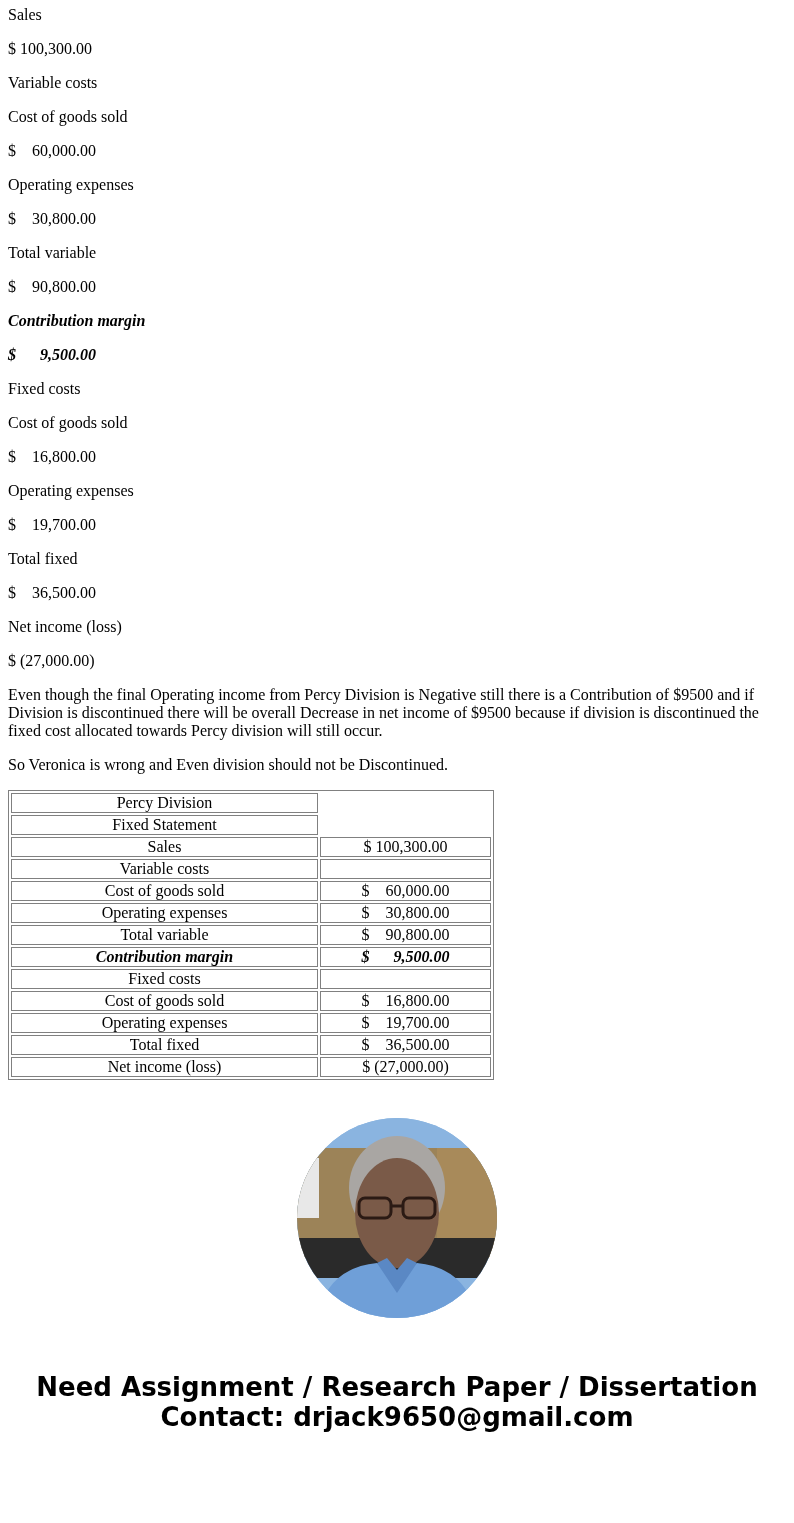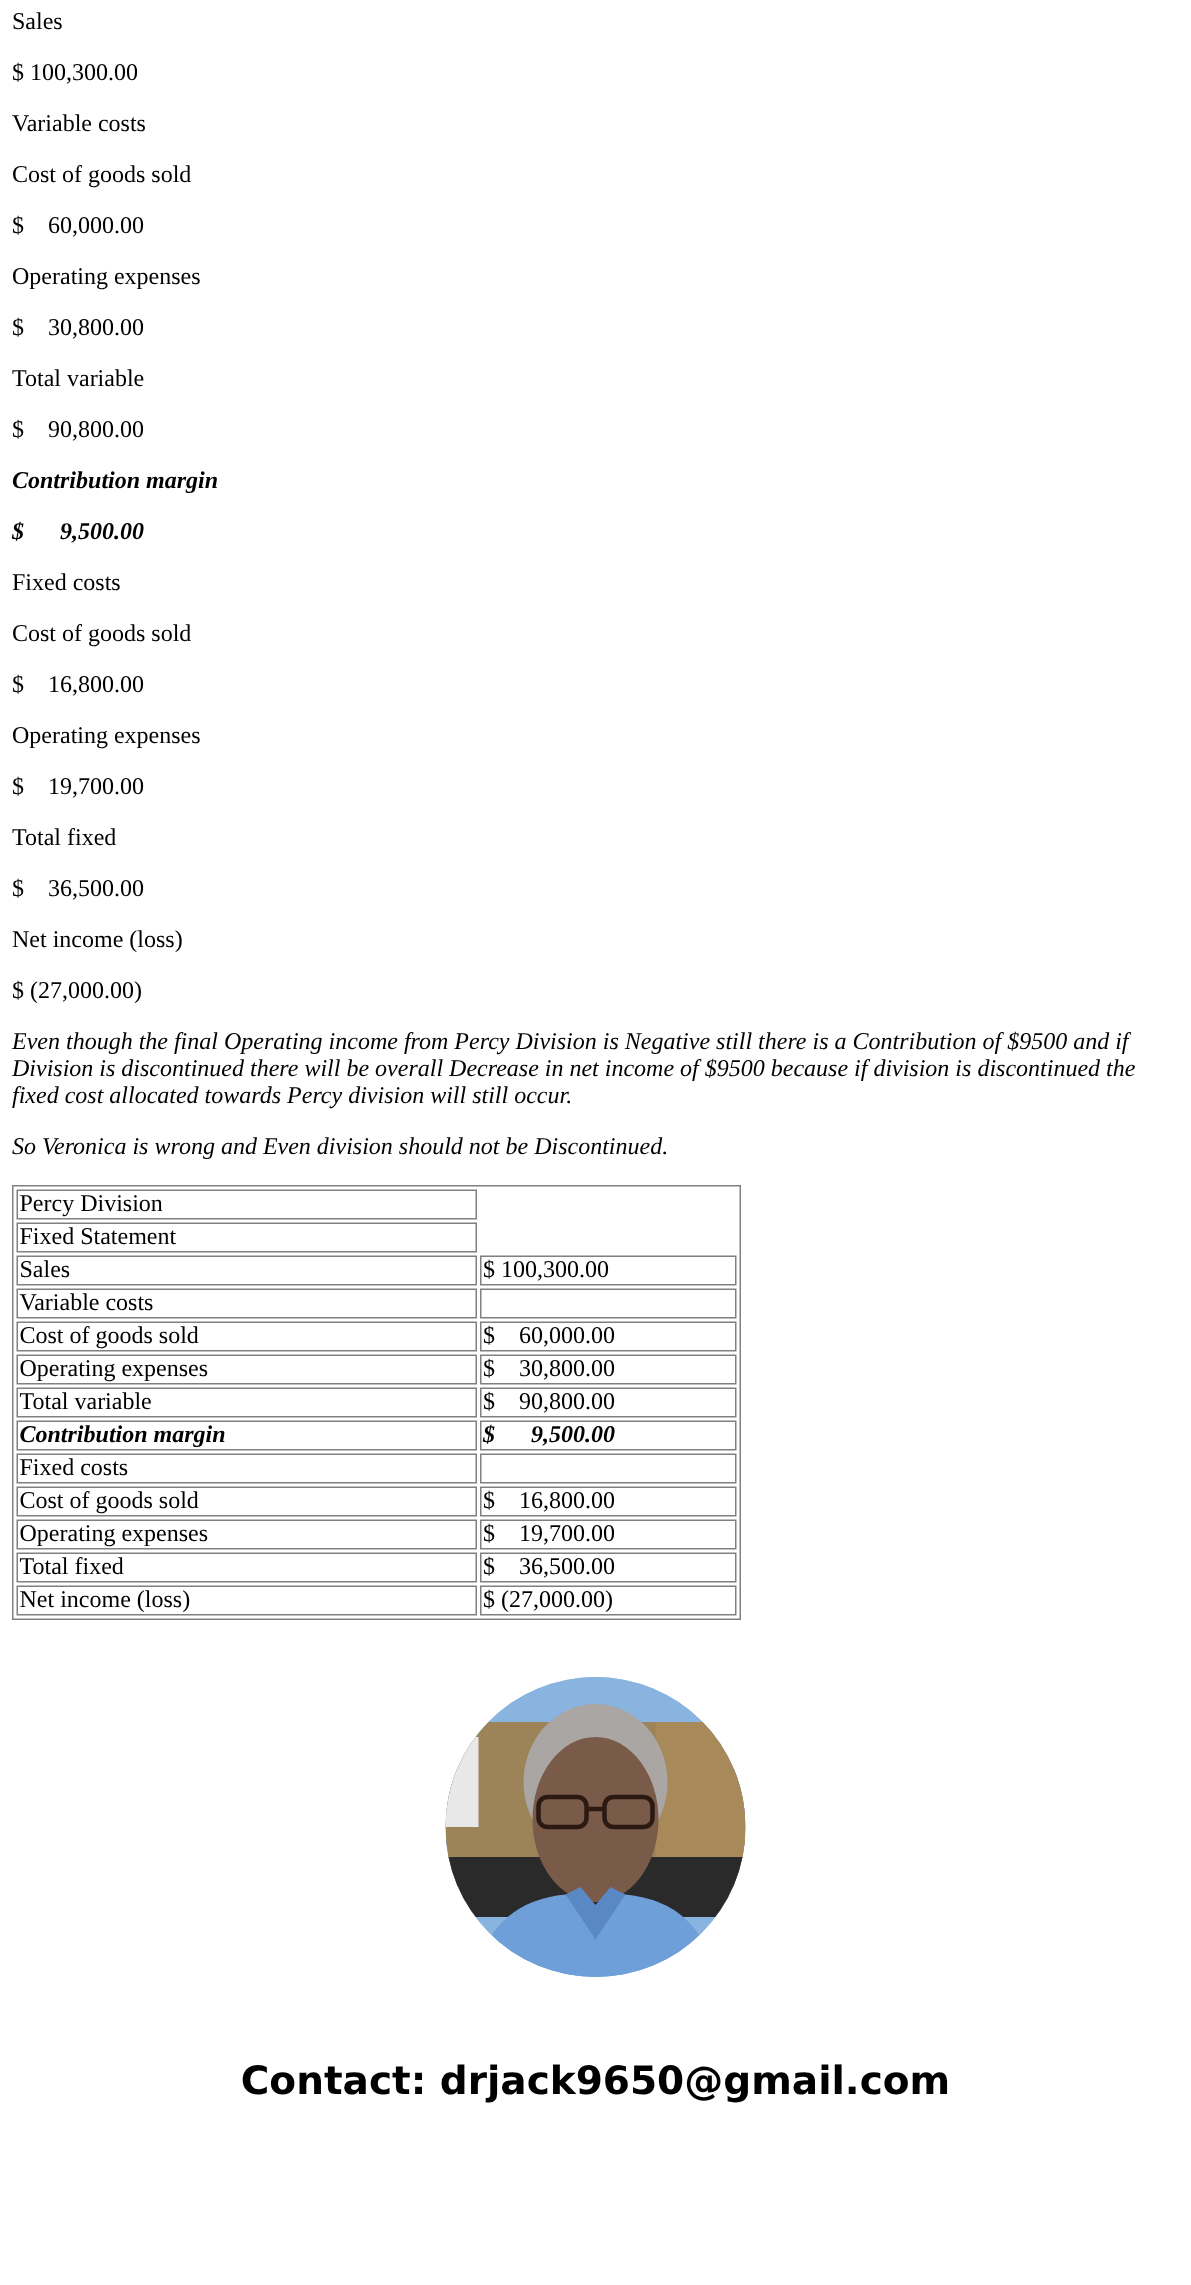--- a/index.html
+++ b/index.html
@@ -10,34 +10,35 @@
       font-size: 16px;
       color: #000;
       padding: 0 8px;
       box-sizing: border-box;
     }
     p { margin: 0; line-height: 18px; }
     .line { margin-top: 16px; }
     .line:first-child { margin-top: 6px; }
     .bold { font-weight: bold; font-style: italic; }
     .money { white-space: pre; }
-    .para { margin-top: 16px; line-height: 18px; font-style: italic; }
+    .para { margin-top: 16px; line-height: 18px; }
     table.stmt {
       margin-top: 16px;
       border: 1px solid #808080;
       border-collapse: separate;
       border-spacing: 2px;
       width: 486px;
     }
     table.stmt td {
       border: 1px solid #808080;
       padding: 0 1px;
       height: 18px;
       line-height: 18px;
       white-space: pre;
+      text-align: center;
     }
     table.stmt td.lbl { width: 303px; }
     table.stmt td.val { width: 167px; }
     table.stmt td.blank { border: none; }
     table.stmt tr.bold td { font-weight: bold; }
     .avatar-wrap { text-align: center; margin-top: 38px; }
     .avatar {
       display: inline-block;
       width: 200px; height: 200px;
       border-radius: 50%;
@@ -152,14 +153,15 @@
       <rect x="62" y="80" width="32" height="20" rx="6" fill="none" stroke="#2b1a14" stroke-width="3"></rect>
       <rect x="106" y="80" width="32" height="20" rx="6" fill="none" stroke="#2b1a14" stroke-width="3"></rect>
       <line x1="94" y1="88" x2="106" y2="88" stroke="#2b1a14" stroke-width="3"></line>
       <path d="M20 200 Q30 150 80 145 L100 160 L120 145 Q170 150 180 200 Z" fill="#6f9fd8"></path>
       <path d="M80 145 L100 175 L120 145 L110 140 L100 152 L90 140 Z" fill="#5a88c4"></path>
     </svg>
   </div>
 </div>
 
 <div class="promo">
+  <div>Need Assignment / Research Paper / Dissertation</div>
   <div>Contact: drjack9650@gmail.com</div>
 </div>
 
 </body></html>

